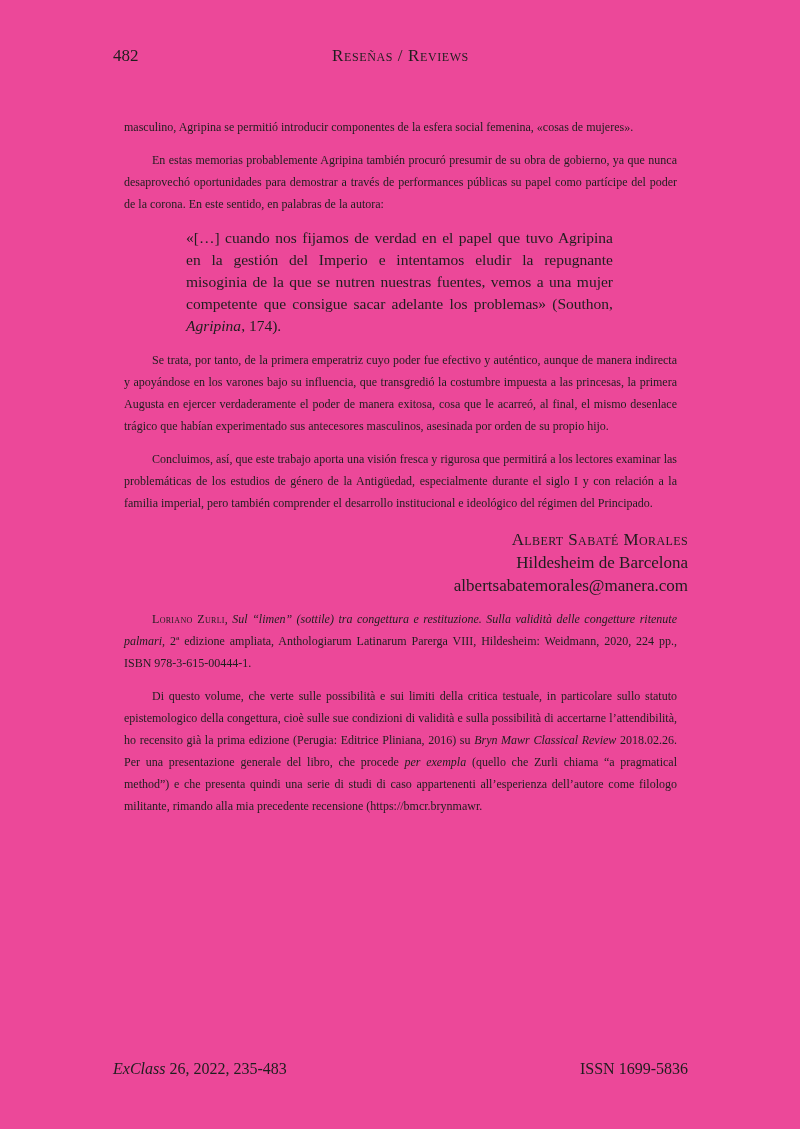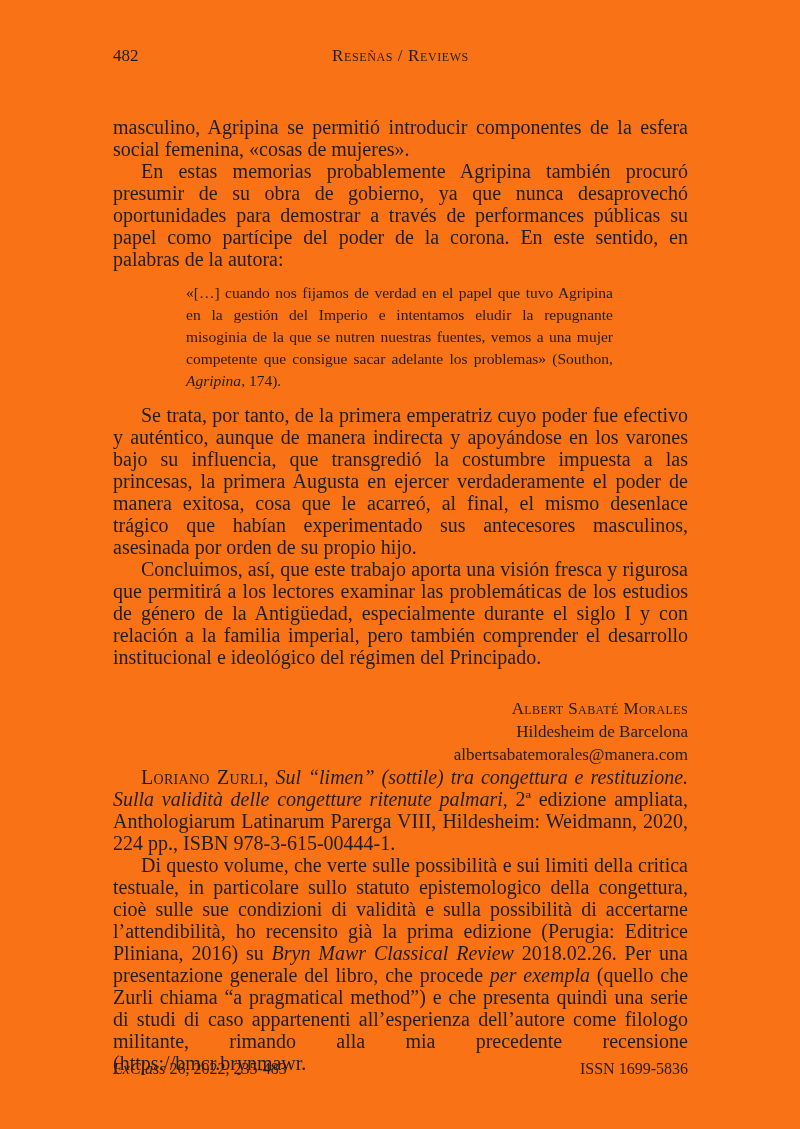--- a/index.html
+++ b/index.html
@@ -2,53 +2,53 @@
 <html><head>
 <meta charset="utf-8">
 <style>
   html, body { margin: 0; padding: 0; background: #ffffff; }
   .page {
     position: relative;
     width: 800px;
     height: 1129px;
     box-sizing: border-box;
     padding: 46px 112px 0 113px;
-    background: #f97316;
+    background: #ec4899;
     font-family: "Liberation Serif", serif;
     color: #1e1e1e;
     overflow: hidden;
   }
   .running-head { position: relative; height: 22px; }
   .page-number { position: absolute; left: 0; top: 0; font-size: 17px; }
   .head-title {
     display: block;
     text-align: center;
     font-variant: small-caps;
     letter-spacing: 0.6px;
     font-size: 17px;
   }
   .content { margin-top: 48px; }
   p.body {
-    font-size: 20px;
+    font-size: 12px;
     line-height: 22px;
     text-align: justify;
-    margin: 0;
+    margin: 11px;
   }
   p.indent { text-indent: 28px; }
   blockquote.quote {
     margin: 12px 0 12px 73px;
     width: 427px;
     font-size: 15.5px;
     line-height: 22px;
     text-align: justify;
     padding: 0;
     font-family: Liberation Serif, serif;
   }
   .signature {
-    margin-top: 29px;
+    margin-top: 14px;
     text-align: right;
     font-size: 17px;
     line-height: 23px;
   }
   .sig-name { font-variant: small-caps; letter-spacing: 0.4px; }
   .review-heading { margin-top: 35px; }
   .zurli-body { margin-top: 20px; }
   .it { font-style: italic; }
   .sc { font-variant: small-caps; letter-spacing: 0.3px; }
   .footer {

